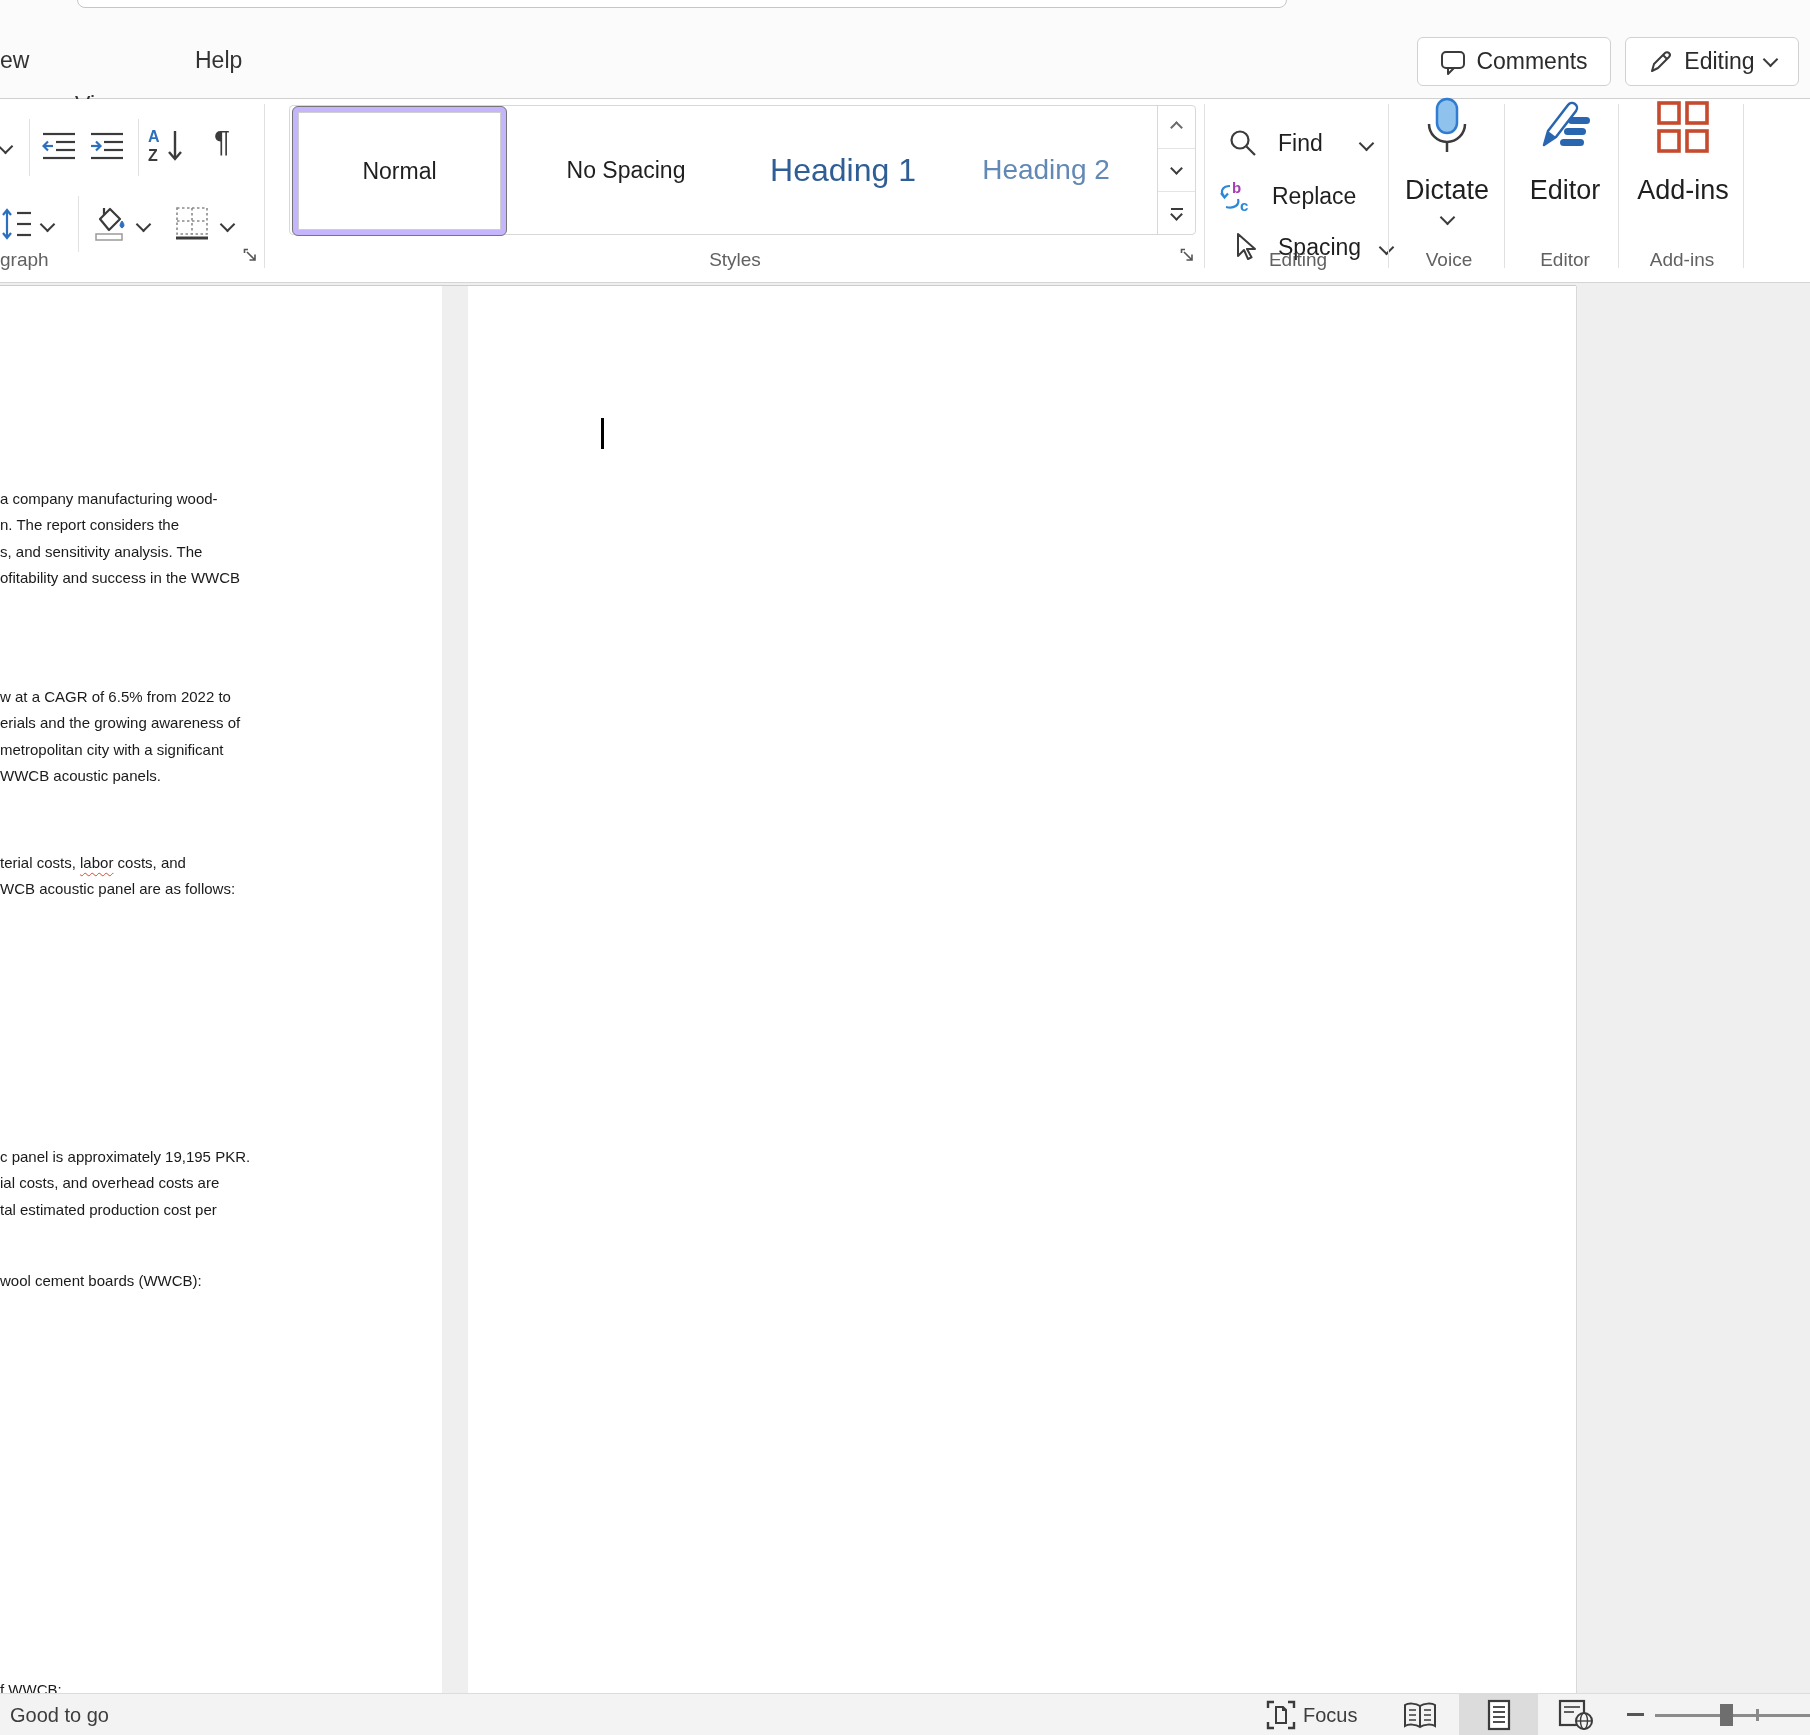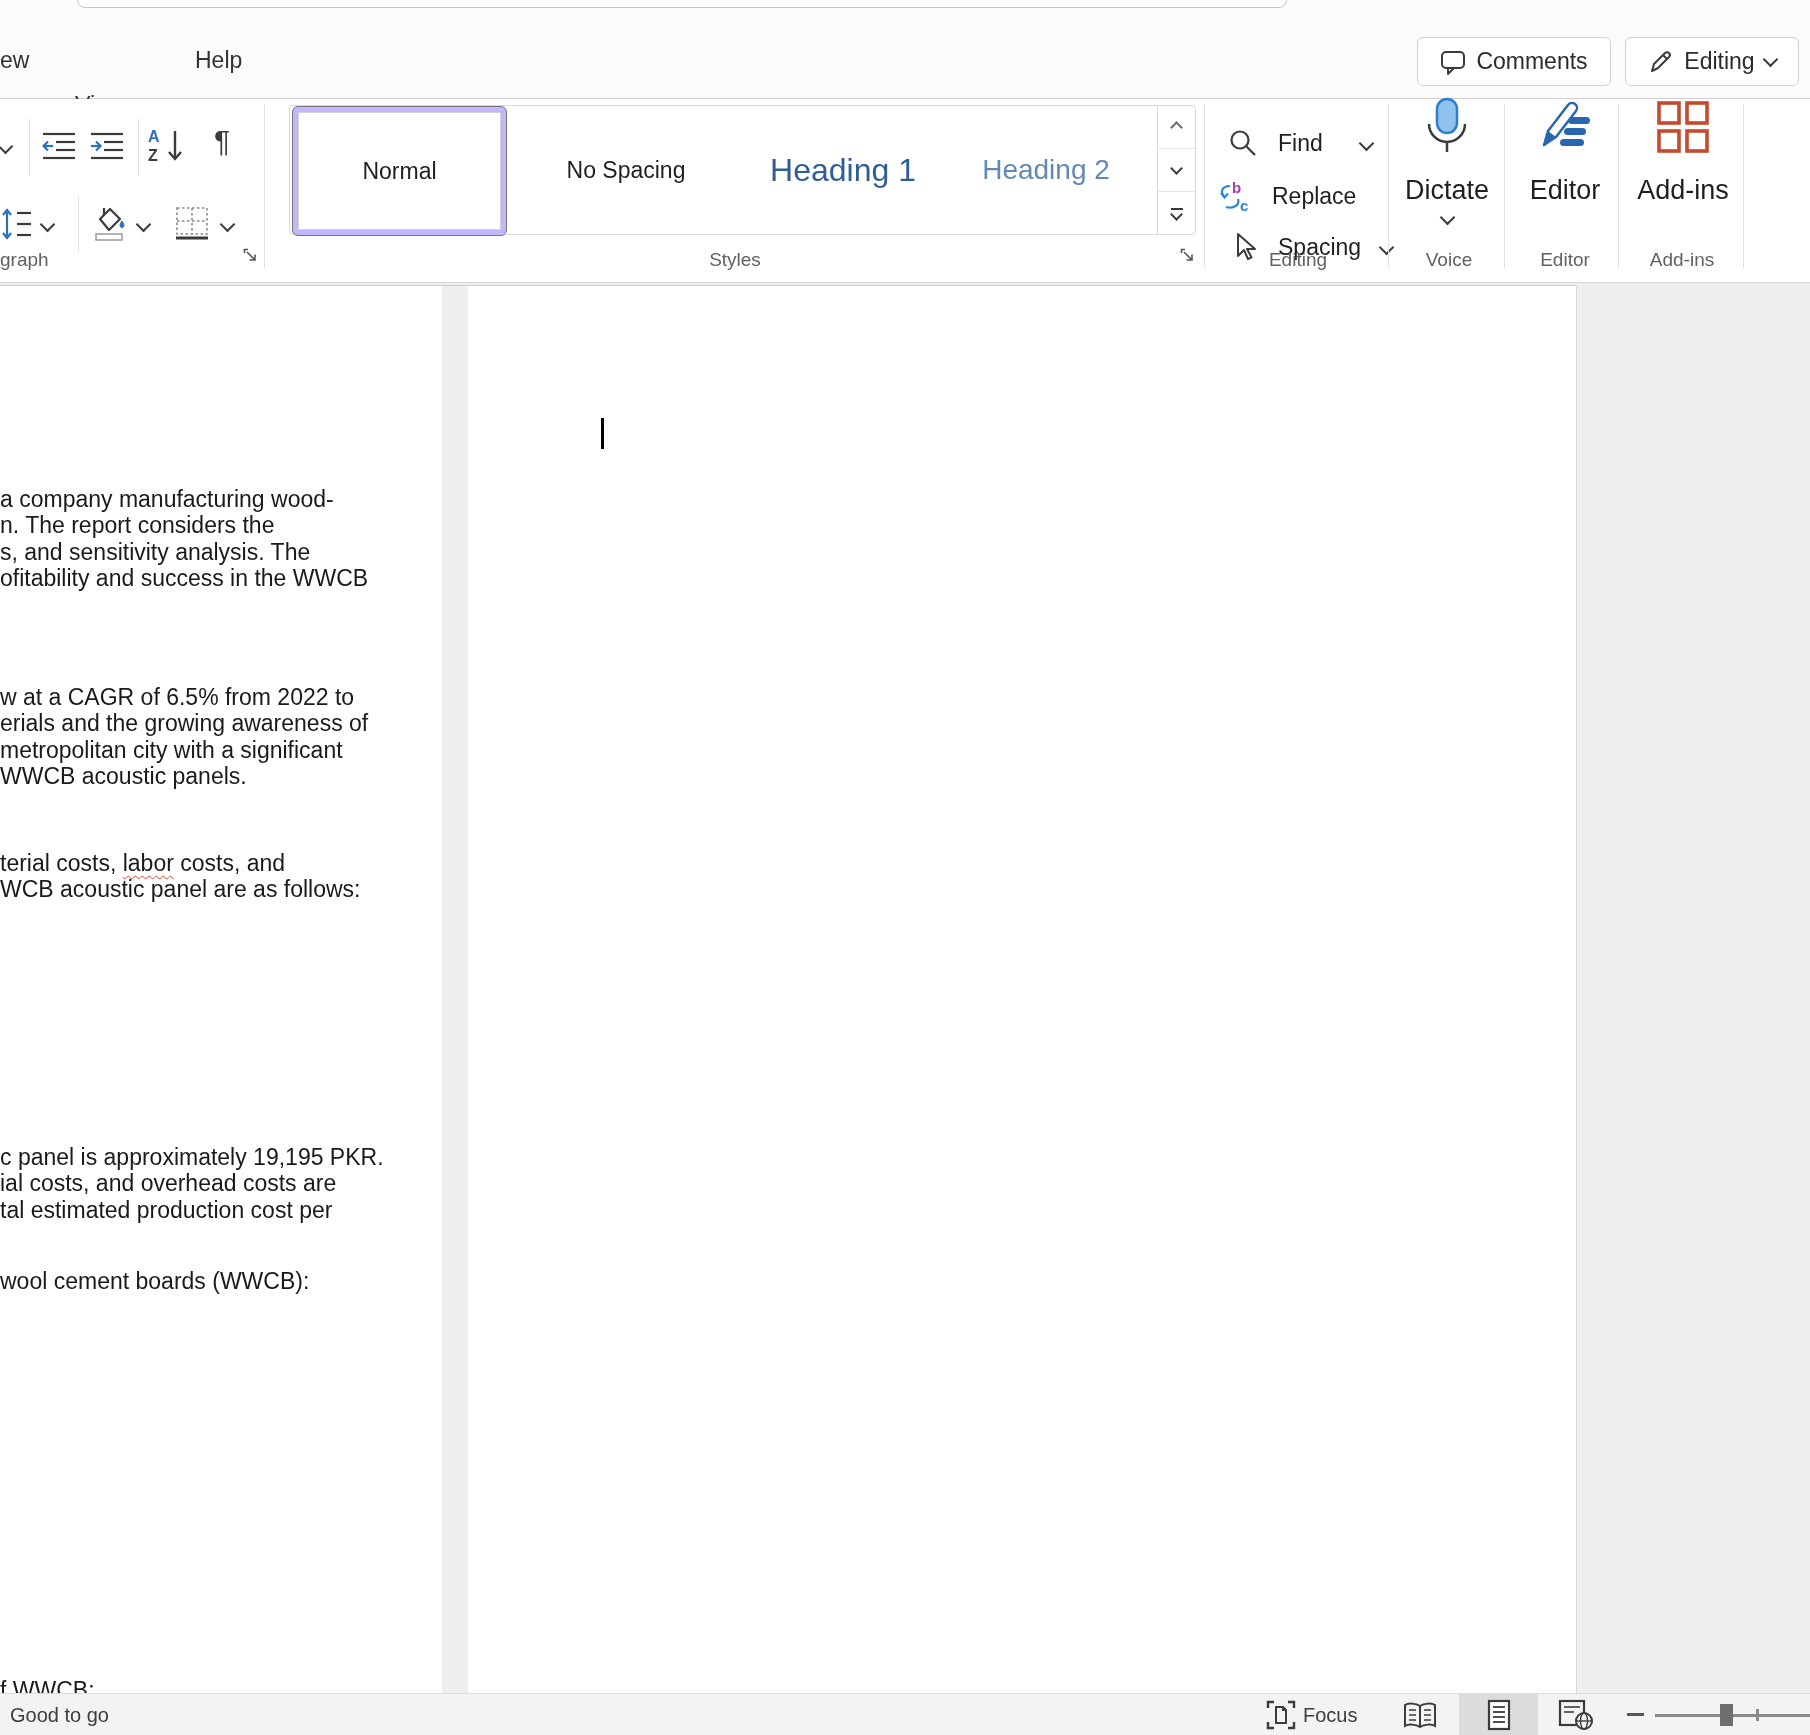--- a/index.html
+++ b/index.html
@@ -38,21 +38,21 @@
 
   
   .big-btn{position:absolute;display:flex;flex-direction:column;align-items:center;cursor:pointer;}
   .big-lbl{font-size:27px;color:#1f1f1f;margin-top:20px;white-space:nowrap;}
 
   
   .doc-area{position:absolute;left:0;top:283px;width:1810px;height:1410px;background:#efefef;}
   .page{position:absolute;background:#fff;}
   .page-top-line{position:absolute;left:0;top:2px;width:1576px;height:7px;
       background:linear-gradient(#c9c9c9,rgba(201,201,201,0));}
-  .doc-line{position:absolute;left:0;font-size:23px;line-height:26px;color:#1a1a1a;white-space:nowrap;}
+  .doc-line{position:absolute;left:0;font-size:15px;line-height:26px;color:#1a1a1a;white-space:nowrap;}
   .sq{text-decoration:underline;text-decoration-style:wavy;text-decoration-color:#e5432e;text-decoration-thickness:1px;text-underline-offset:4px;}
   .caret{position:absolute;width:2.5px;height:31px;background:#000;}
 
   
   .status-bar{position:absolute;left:0;top:1693px;width:1810px;height:42px;background:#f3f3f3;border-top:1px solid #dcdcdc;box-sizing:border-box;}
   .sb-txt{position:absolute;font-size:20px;color:#3d3d3d;white-space:nowrap;}
   .sb-ico{position:absolute;cursor:pointer;}
   .sb-hl{position:absolute;background:#dcdcdc;}
   .zoom-track{position:absolute;background:#8a8a8a;}
   .zoom-thumb{position:absolute;background:#6e6e6e;cursor:pointer;}

